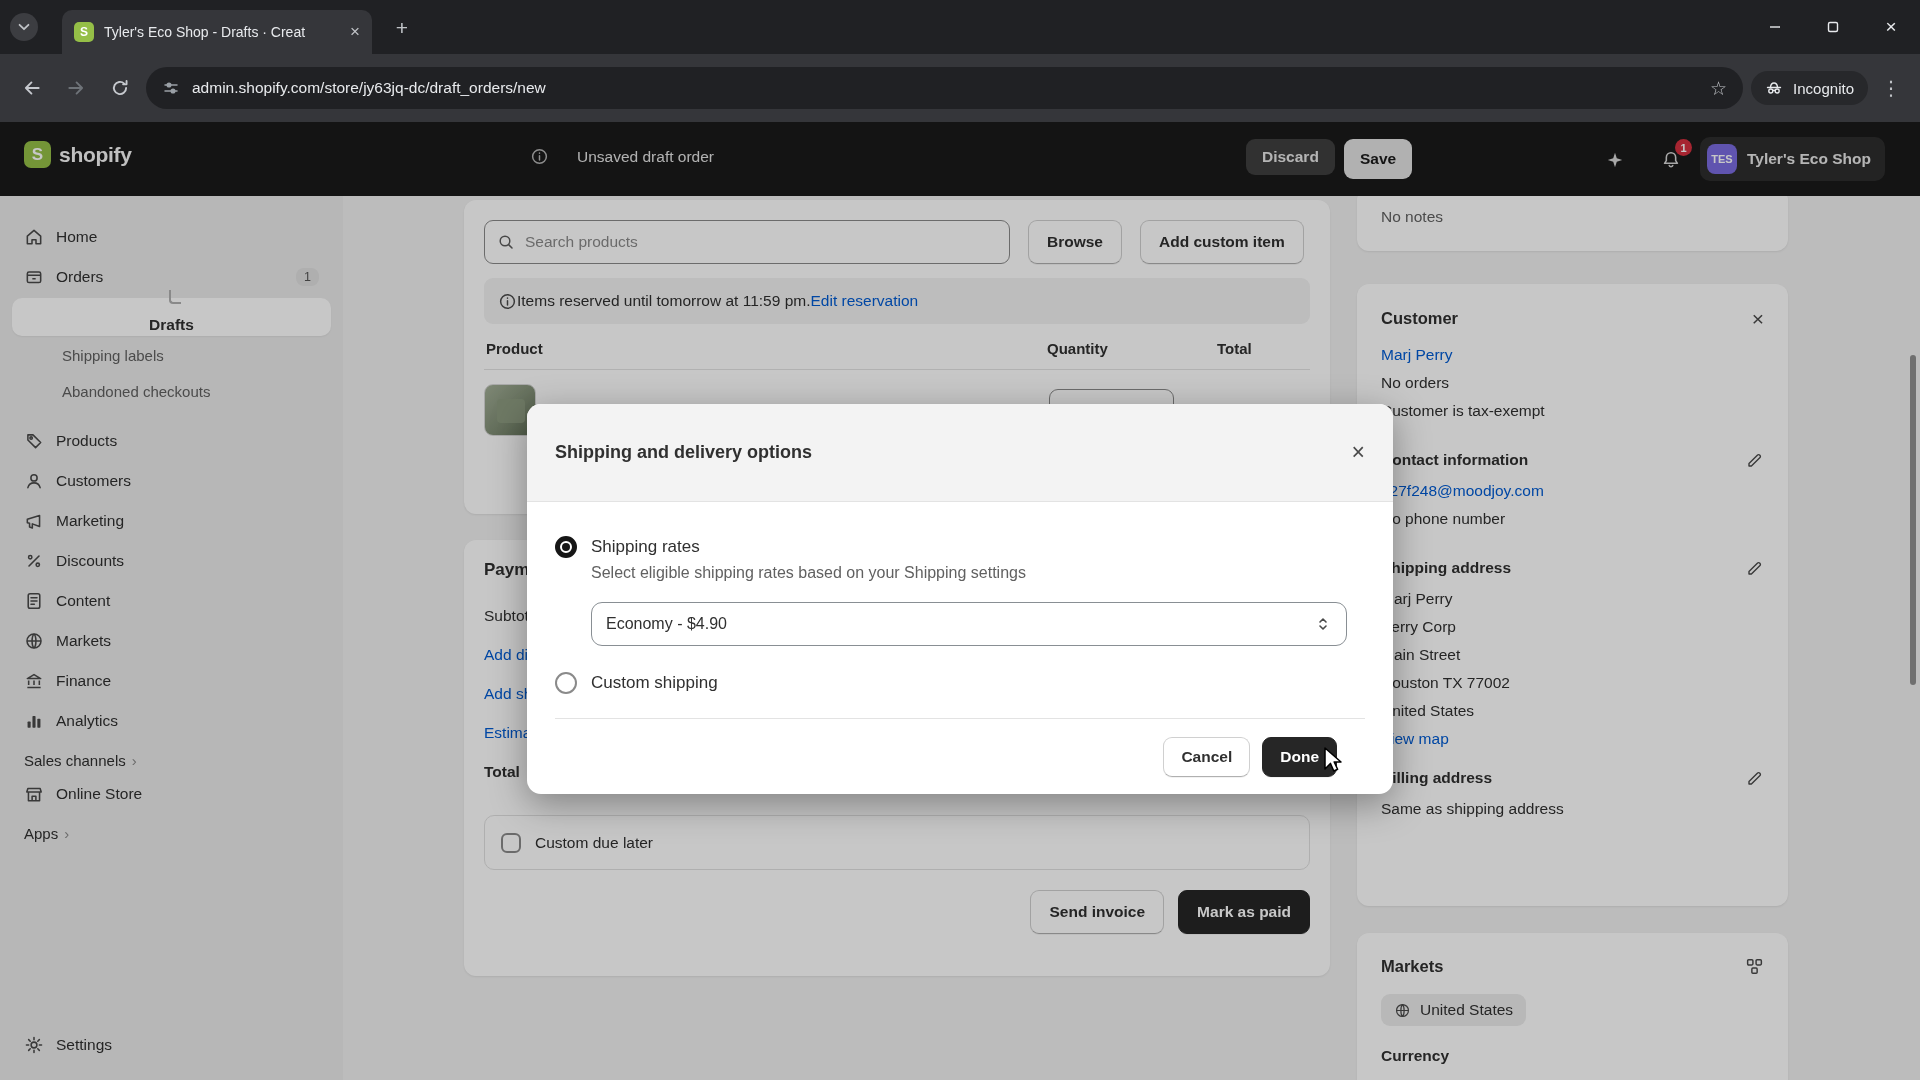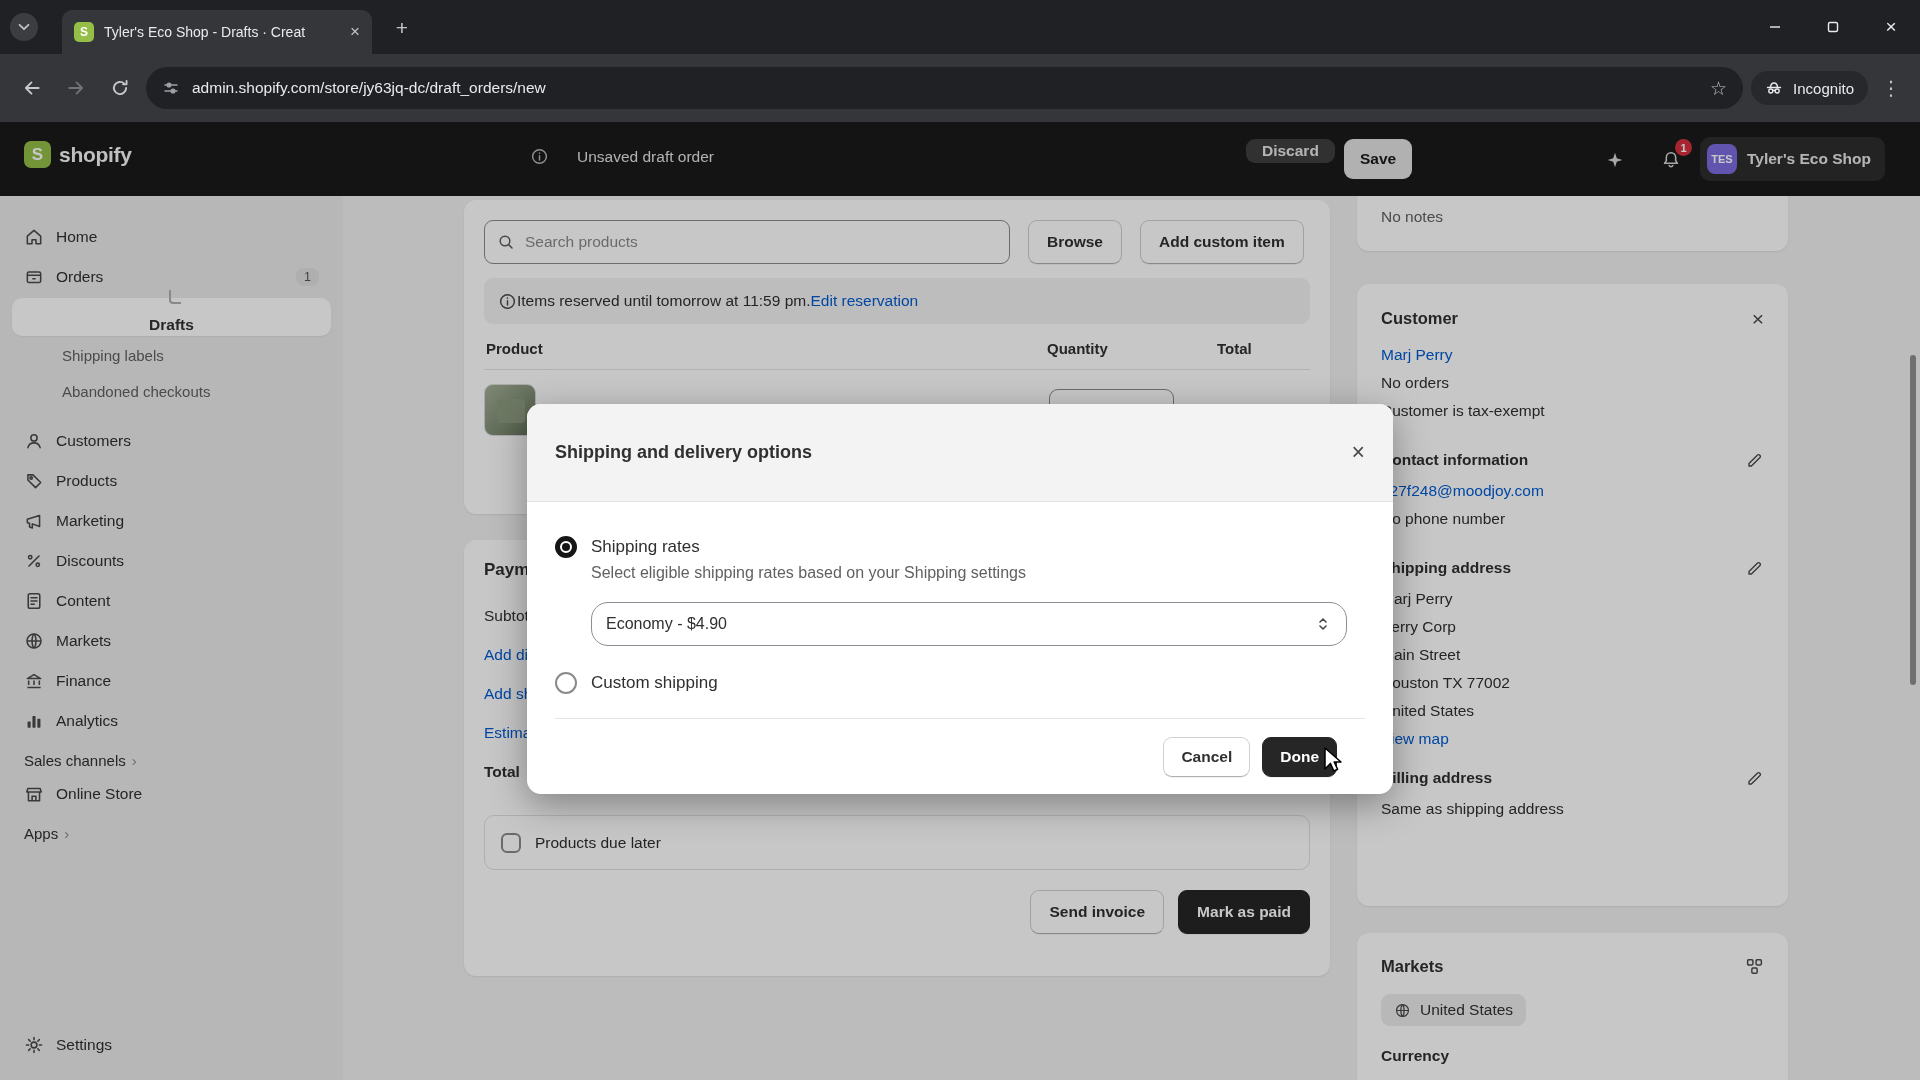--- a/index.html
+++ b/index.html
@@ -33,21 +33,21 @@
   .kebab { width:30px; text-align:center; color:#c0c3c7; font-size:20px; flex:none; }
 
   
   .topbar { position:absolute; top:122px; left:0; right:0; height:74px; background:#1a1a1a; z-index:10; }
   .logo { position:absolute; left:24px; top:19px; display:flex; align-items:center; gap:8px; }
   .logo-bag { width:27px; height:27px; border-radius:7px; background:#95bf47; color:#fff;
     font-weight:bold; font-size:17px; display:flex; align-items:center; justify-content:center; }
   .logo-word { color:#f6f6f6; font-size:21px; font-weight:bold; letter-spacing:-0.3px; }
   .statusgrp { position:absolute; left:530px; top:25px; display:flex; align-items:center; gap:28px;
     color:#e3e3e3; font-size:15.5px; }
-  .btn-discard { position:absolute; left:1246px; top:17px; height:24px; padding:0 16px; border-radius:9px;
+  .btn-discard { position:absolute; left:1246px; top:17px; height:36px; padding:0 16px; border-radius:9px;
     background:#3f3f3f; color:#e7e7e7; font-size:15.5px; font-weight:bold; display:flex; align-items:center; }
   .btn-save { position:absolute; left:1344px; top:17px; height:40px; padding:0 16px; border-radius:9px;
     background:#e3e3e3; color:#1a1a1a; font-size:15.5px; font-weight:bold; display:flex; align-items:center; }
   .topicon { position:absolute; top:19px; width:38px; height:38px; border-radius:9px;
     display:flex; align-items:center; justify-content:center; }
   .bellwrap { left:1652px; }
   .sidekickwrap { left:1596px; }
   .bell-badge { position:absolute; top:-2px; right:-2px; min-width:17px; height:17px; border-radius:9px;
     background:#d5303f; color:#fff; font-size:11px; font-weight:bold; display:flex; align-items:center;
     justify-content:center; padding:0 4px; }
@@ -138,21 +138,21 @@
   .modal-title { font-size:18px; font-weight:bold; color:#303030; }
   .modal-x { font-size:23px; color:#4a4a4a; line-height:1; }
   .modal-body { padding:34px 28px 0; }
   .radiorow { display:flex; align-items:center; gap:14px; }
   .radio { width:22px; height:22px; border-radius:50%; border:2px solid #8a8a8a; background:#fff; flex:none;
     display:flex; align-items:center; justify-content:center; }
   .radio.on { border:5px solid #161616; }
   .radio.on::after { content:""; width:8px; height:8px; border-radius:50%; background:#161616; }
   .radiolabel { font-size:17px; color:#303030; }
   .radiodesc { margin:6px 0 0 36px; font-size:16px; color:#616161; }
-  .select { margin:20px 0 1px 36px; width:756px; height:44px; border:1px solid #898f94; border-radius:17px;
+  .select { margin:20px 0 1px 36px; width:756px; height:44px; border:1px solid #898f94; border-radius:11px;
     display:flex; align-items:center; justify-content:space-between; padding:0 14px; font-size:16px; color:#303030; }
   .row2 { margin-top:26px; }
   .modal-foot { margin-top:24px; border-top:1px solid #e3e3e3; height:76px; display:flex;
     align-items:center; justify-content:flex-end; gap:12px; padding:0 28px; }
   .btn-sm { height:40px; padding:0 17px; font-size:15.5px; }
 
   .cursor { position:absolute; left:1322px; top:746px; z-index:60; }
 </style>
 </head>
 <body>
@@ -277,32 +277,32 @@
       <span class="lbl">Drafts</span>
     </div>
     <div class="nav-item nav-sub">
       <span class="lbl">Shipping labels</span>
     </div>
     <div class="nav-item nav-sub">
       <span class="lbl">Abandoned checkouts</span>
     </div>
     <div class="nav-gap"></div>
     <div class="nav-item">
+      <svg class="ic" viewBox="0 0 18 18" fill="none" stroke="#4a4a4a" stroke-width="1.4" stroke-linejoin="round">
+          <path d="M3.5 3.5h4.6L15 10.4 10.4 15 3.5 8.1z"></path>
+          <circle cx="6.4" cy="6.4" r="1.1"></circle>
+        </svg>
+      <span class="lbl">Products</span>
+    </div>
+    <div class="nav-item">
       <svg class="ic" viewBox="0 0 18 18" fill="none" stroke="#4a4a4a" stroke-width="1.4" stroke-linecap="round">
           <circle cx="9" cy="6.2" r="2.8"></circle>
           <path d="M3.5 15c.8-2.9 2.8-4.3 5.5-4.3s4.7 1.4 5.5 4.3"></path>
         </svg>
       <span class="lbl">Customers</span>
-    </div>
-    <div class="nav-item">
-      <svg class="ic" viewBox="0 0 18 18" fill="none" stroke="#4a4a4a" stroke-width="1.4" stroke-linejoin="round">
-          <path d="M3.5 3.5h4.6L15 10.4 10.4 15 3.5 8.1z"></path>
-          <circle cx="6.4" cy="6.4" r="1.1"></circle>
-        </svg>
-      <span class="lbl">Products</span>
     </div>
     <div class="nav-item">
       <svg class="ic" viewBox="0 0 18 18" fill="none" stroke="#4a4a4a" stroke-width="1.4" stroke-linejoin="round">
           <path d="M3 7.5v3l2 .5v3.5l2.5.8v-3.7L14 14V4z"></path>
         </svg>
       <span class="lbl">Marketing</span>
     </div>
     <div class="nav-item">
       <svg class="ic" viewBox="0 0 18 18" fill="none" stroke="#4a4a4a" stroke-width="1.4" stroke-linecap="round">
           <path d="m4.5 13.5 9-9"></path>
@@ -414,21 +414,21 @@
         </div>
       <div class="payrow">
           <a class="link">Estimated tax</a>
         </div>
       <div class="payrow bold">
           <span>Total</span>
         </div>
     </div>
     <div class="latebox">
       <span class="checkbox"></span>
-      <span>Products due later</span>
+      <span>Custom due later</span>
     </div>
     <div class="payactions">
       <div class="btn">Send invoice</div>
       <div class="btn btn-dark">Mark as paid</div>
     </div>
   </div>
 
   <div class="card rcard card-notes">
     <span class="muted">No notes</span>
   </div>

